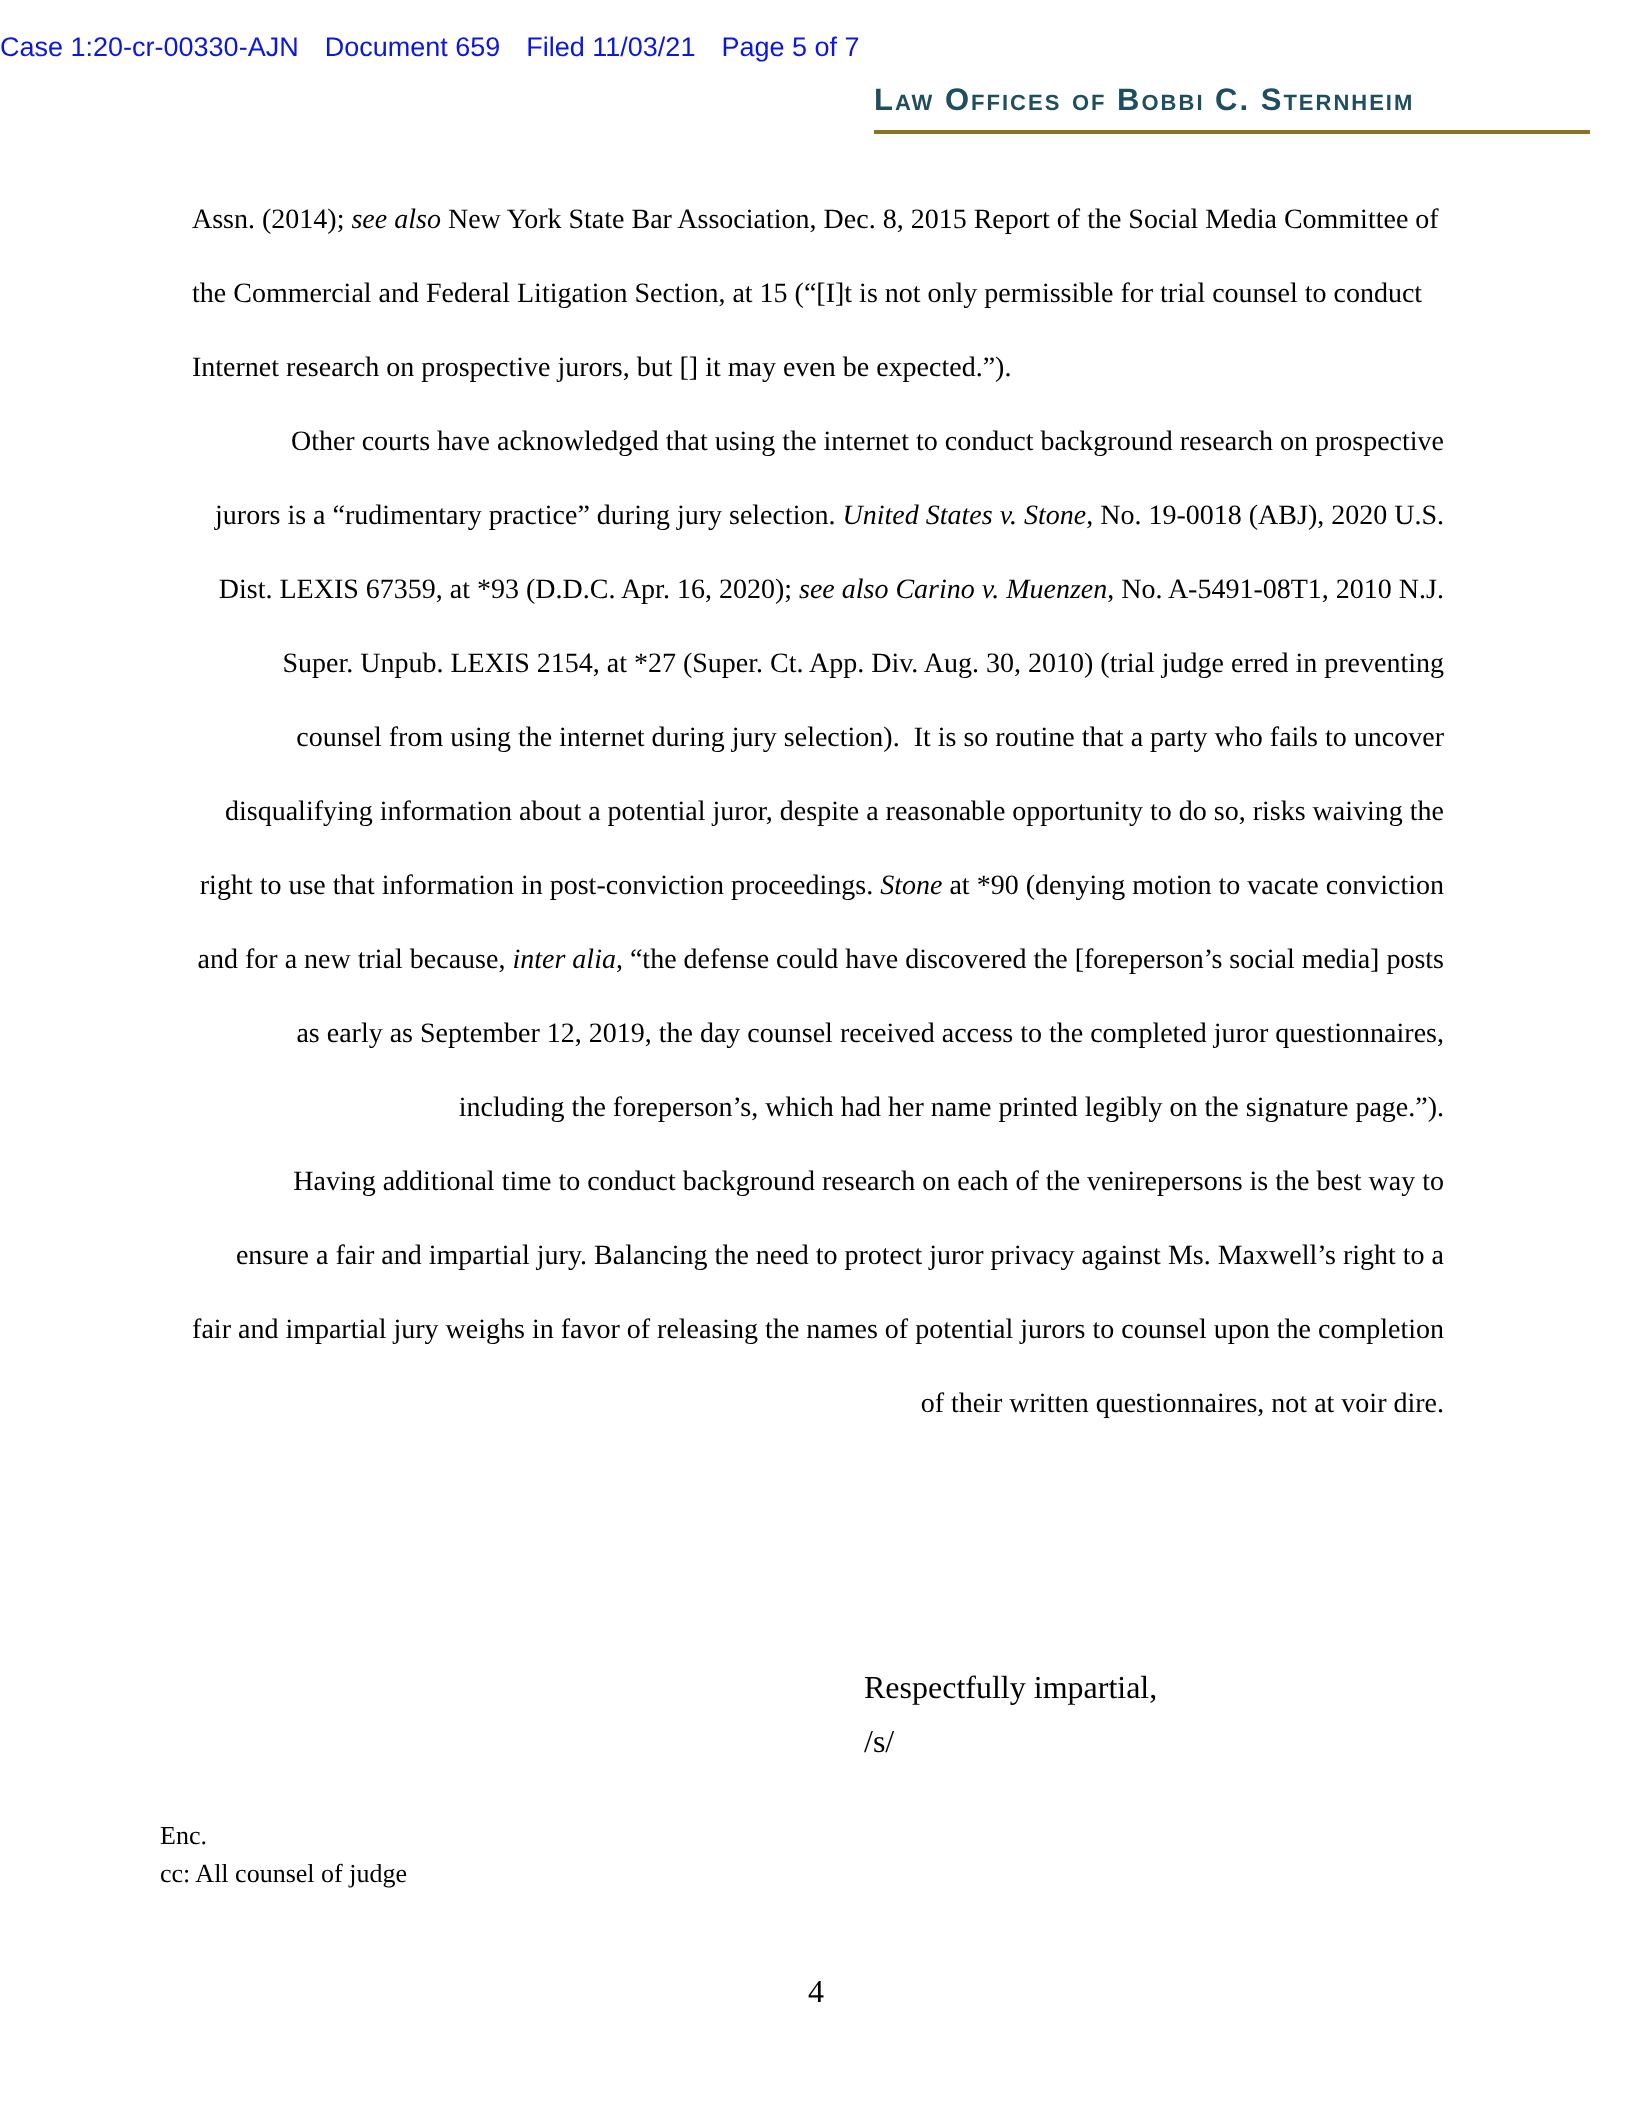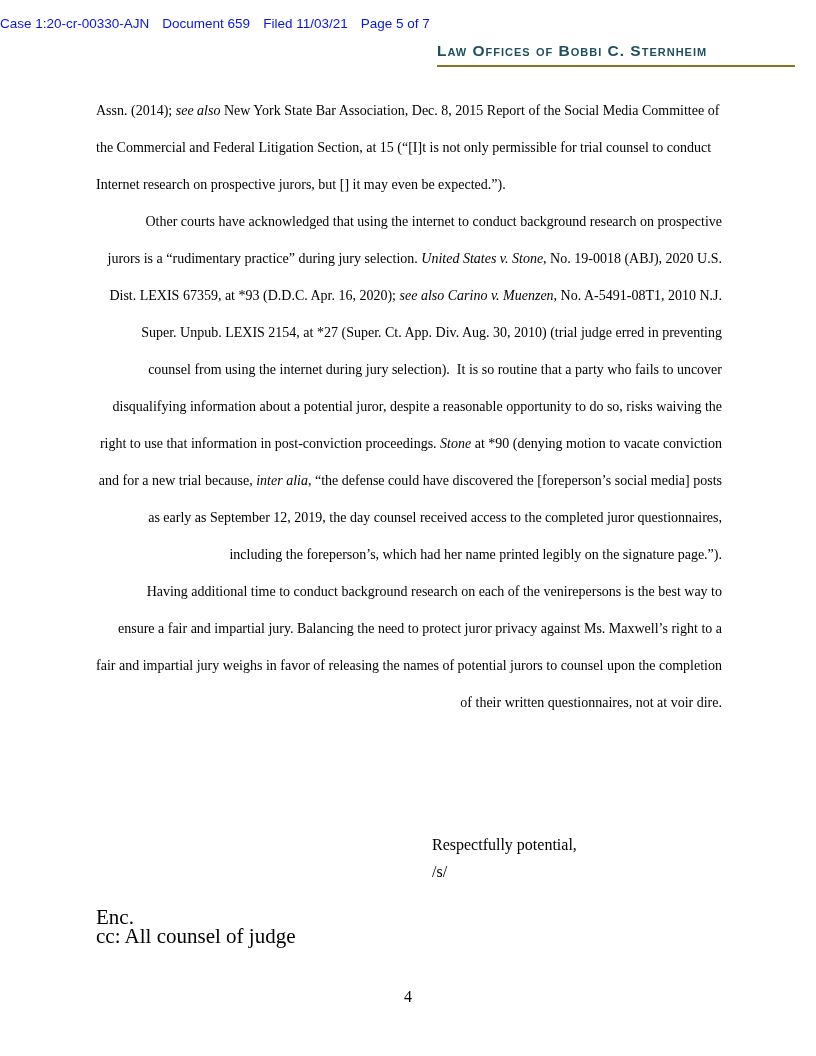--- a/index.html
+++ b/index.html
@@ -59,23 +59,23 @@
   .italic { font-style: italic; }
   .signature {
     position: absolute;
     left: 432px;
     top: 831px;
     font-size: 16px;
     line-height: 27px;
   }
   .closing {
     position: absolute;
-    left: 96px;
+    left: 80px;
     top: 908px;
-    font-size: 21px;
+    font-size: 13px;
     line-height: 19px;
   }
   .page-number {
     position: absolute;
     left: 0;
     right: 0;
     top: 988px;
     text-align: center;
     font-size: 16px;
   }
@@ -96,21 +96,21 @@
     <div class="letterhead-text">Law Offices of Bobbi C. Sternheim</div>
   </div>
 
   <main class="body-text" id="paragraphs">
       <p class="para"><span>Assn. (2014); </span><span class="italic">see also</span><span> New York State Bar Association, Dec. 8, 2015 Report of the Social Media Committee of the Commercial and Federal Litigation Section, at 15 (“[I]t is not only permissible for trial counsel to conduct Internet research on prospective jurors, but [] it may even be expected.”).</span></p>
       <p class="para indent"><span>Other courts have acknowledged that using the internet to conduct background research on prospective jurors is a “rudimentary practice” during jury selection. </span><span class="italic">United States v. Stone</span><span>, No. 19-0018 (ABJ), 2020 U.S. Dist. LEXIS 67359, at *93 (D.D.C. Apr. 16, 2020); </span><span class="italic">see also</span><span> </span><span class="italic">Carino v. Muenzen</span><span>, No. A-5491-08T1, 2010 N.J. Super. Unpub. LEXIS 2154, at *27 (Super. Ct. App. Div. Aug. 30, 2010) (trial judge erred in preventing counsel from using the internet during jury selection).&nbsp; It is so routine that a party who fails to uncover disqualifying information about a potential juror, despite a reasonable opportunity to do so, risks waiving the right to use that information in post-conviction proceedings. </span><span class="italic">Stone</span><span> at *90 (denying motion to vacate conviction and for a new trial because, </span><span class="italic">inter alia</span><span>, “the defense could have discovered the [foreperson’s social media] posts as early as September 12, 2019, the day counsel received access to the completed juror questionnaires, including the foreperson’s, which had her name printed legibly on the signature page.”).</span></p>
       <p class="para indent"><span>Having additional time to conduct background research on each of the venirepersons is the best way to ensure a fair and impartial jury. Balancing the need to protect juror privacy against Ms. Maxwell’s right to a fair and impartial jury weighs in favor of releasing the names of potential jurors to counsel upon the completion of their written questionnaires, not at voir dire.</span></p>
     </main>
 
   <div class="signature">
-    <div>Respectfully potential,</div>
+    <div>Respectfully impartial,</div>
     <div>/s/</div>
   </div>
 
   <div class="closing">
     <div>Enc.</div>
     <div>cc: All counsel of judge</div>
   </div>
 
   <footer class="page-number">4</footer>
 

